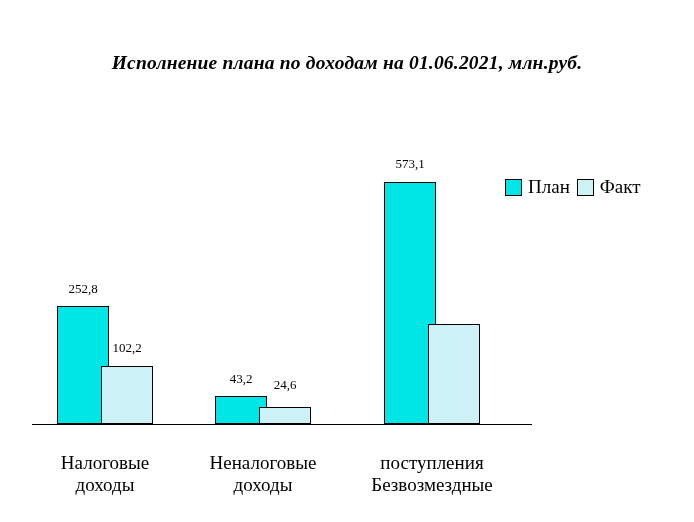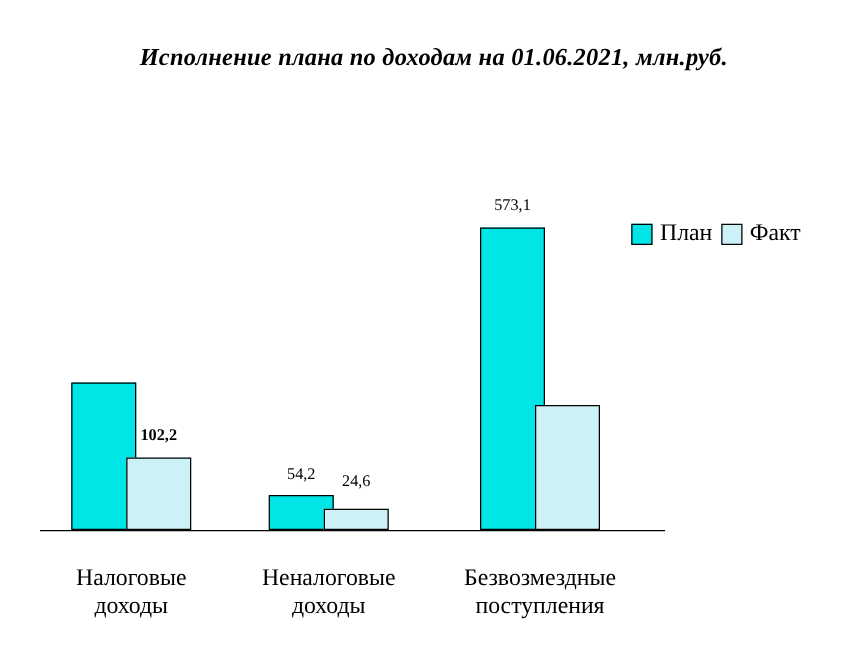--- a/index.html
+++ b/index.html
@@ -20,21 +20,21 @@
     left: 0;
     top: 0;
     width: 694px;
     height: 522px;
   }
 
   
   .chart-title {
     position: absolute;
     left: 0;
-    top: 36px;
+    top: 52px;
     width: 694px;
     text-align: center;
     font-family: "Liberation Serif", serif;
     font-size: 19.5px;
     font-weight: bold;
     font-style: italic;
     color: #000000;
     letter-spacing: 0.2px;
     white-space: nowrap;
   }
@@ -134,44 +134,45 @@
       <span class="legend-swatch" style="background:#CCF2F7;"></span>
       <span class="legend-label">Факт</span>
     </div>
   </div>
 
   <div class="plot">
 
     <div class="baseline"></div>
 
     <div class="bar" style="left:57px; top:306px; width:52px; height:118px; background:#00E5E5;"></div>
+    <div class="bar-label" style="left:32px; top:281px; width:102px;">252,8</div>
 
     <div class="bar" style="left:101px; top:366px; width:52px; height:58px; background:#CCF2F7;"></div>
-    <div class="bar-label" style="left:76px; top:340px; width:102px;font-weight:bold;">102,2</div>
+    <div class="bar-label" style="left:76px; top:340px; width:102px;">102,2</div>
 
     <div class="bar" style="left:215px; top:396px; width:52px; height:28px; background:#00E5E5;"></div>
-    <div class="bar-label" style="left:190px; top:371px; width:102px;">54,2</div>
+    <div class="bar-label" style="left:190px; top:371px; width:102px;">43,2</div>
 
     <div class="bar" style="left:259px; top:407px; width:52px; height:17px; background:#CCF2F7;"></div>
     <div class="bar-label" style="left:239px; top:377px; width:92px;">24,6</div>
 
     <div class="bar" style="left:384px; top:182px; width:52px; height:242px; background:#00E5E5;"></div>
     <div class="bar-label" style="left:359px; top:156px; width:102px;">573,1</div>
 
     <div class="bar" style="left:428px; top:324px; width:52px; height:100px; background:#CCF2F7;"></div>
 
     <div class="cat-label" style="left:25px; top:432px; width:160px;">
       <div>Налоговые</div>
       <div>доходы</div>
     </div>
 
     <div class="cat-label" style="left:183px; top:432px; width:160px;">
       <div>Неналоговые</div>
       <div>доходы</div>
     </div>
 
     <div class="cat-label" style="left:352px; top:432px; width:160px;">
+      <div>поступления</div>
       <div>Безвозмездные</div>
-      <div>поступления</div>
     </div>
 
   </div>
 </div>
 
 </body></html>

